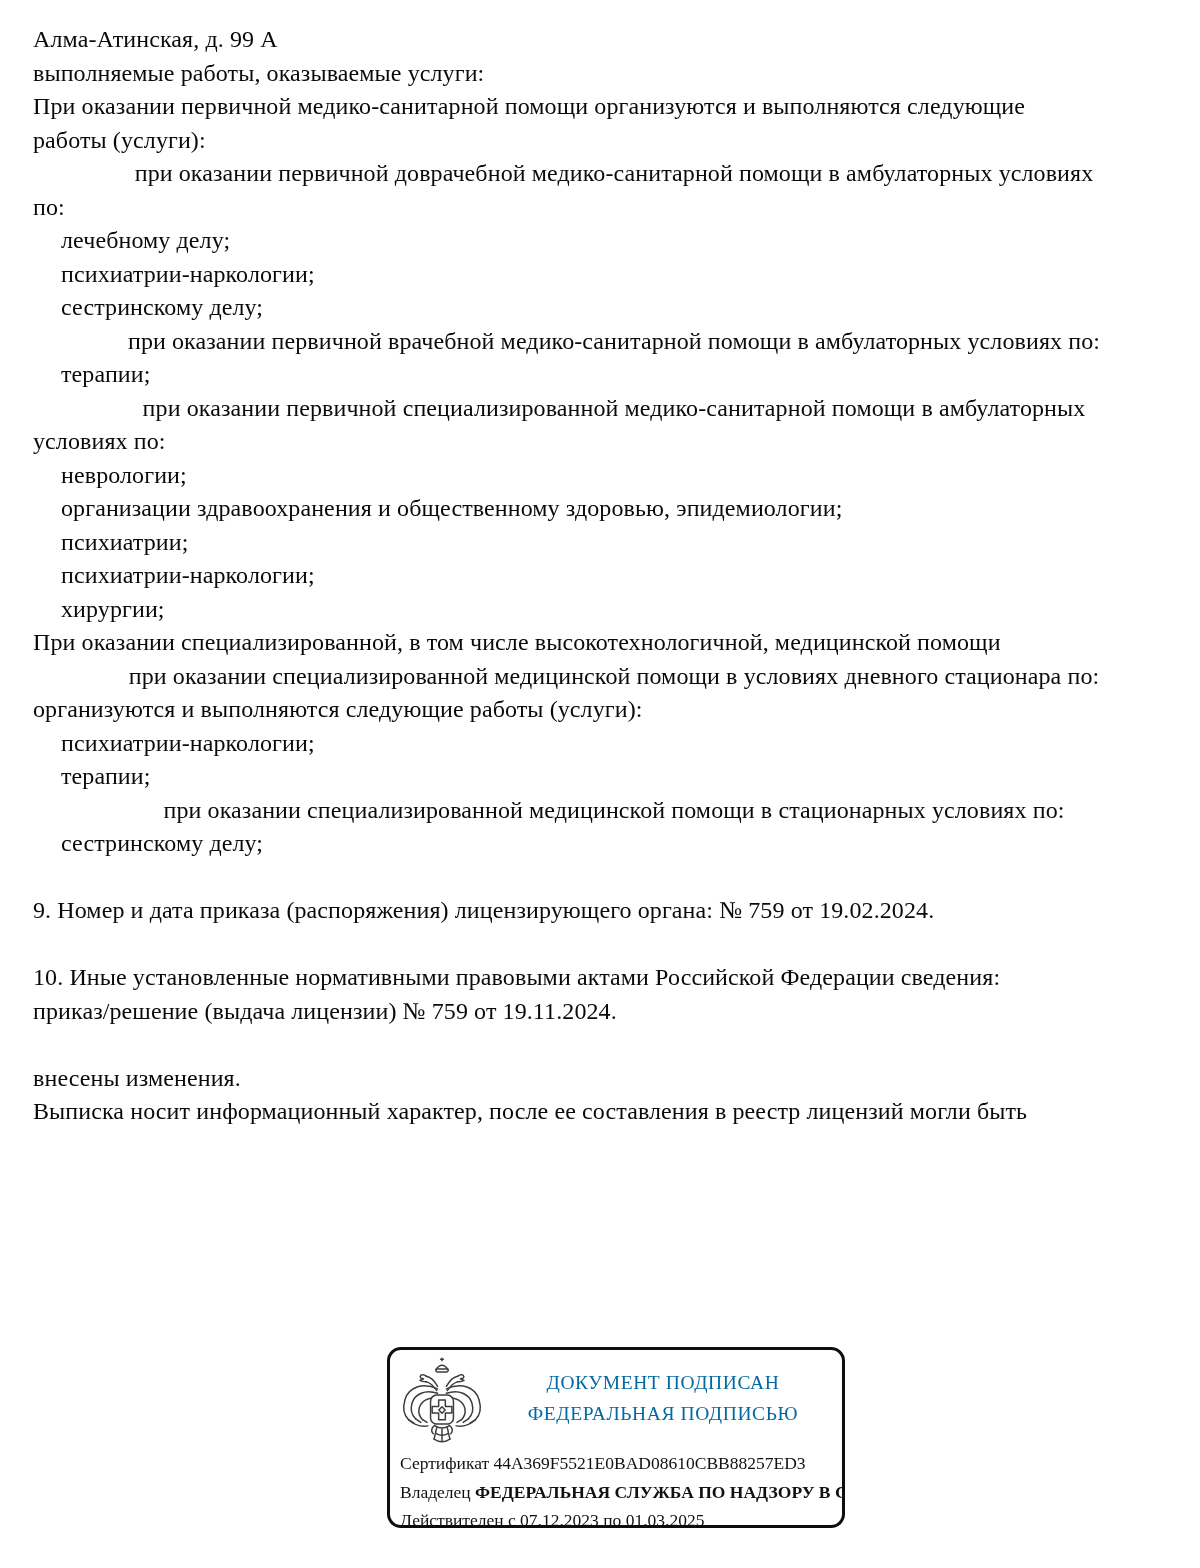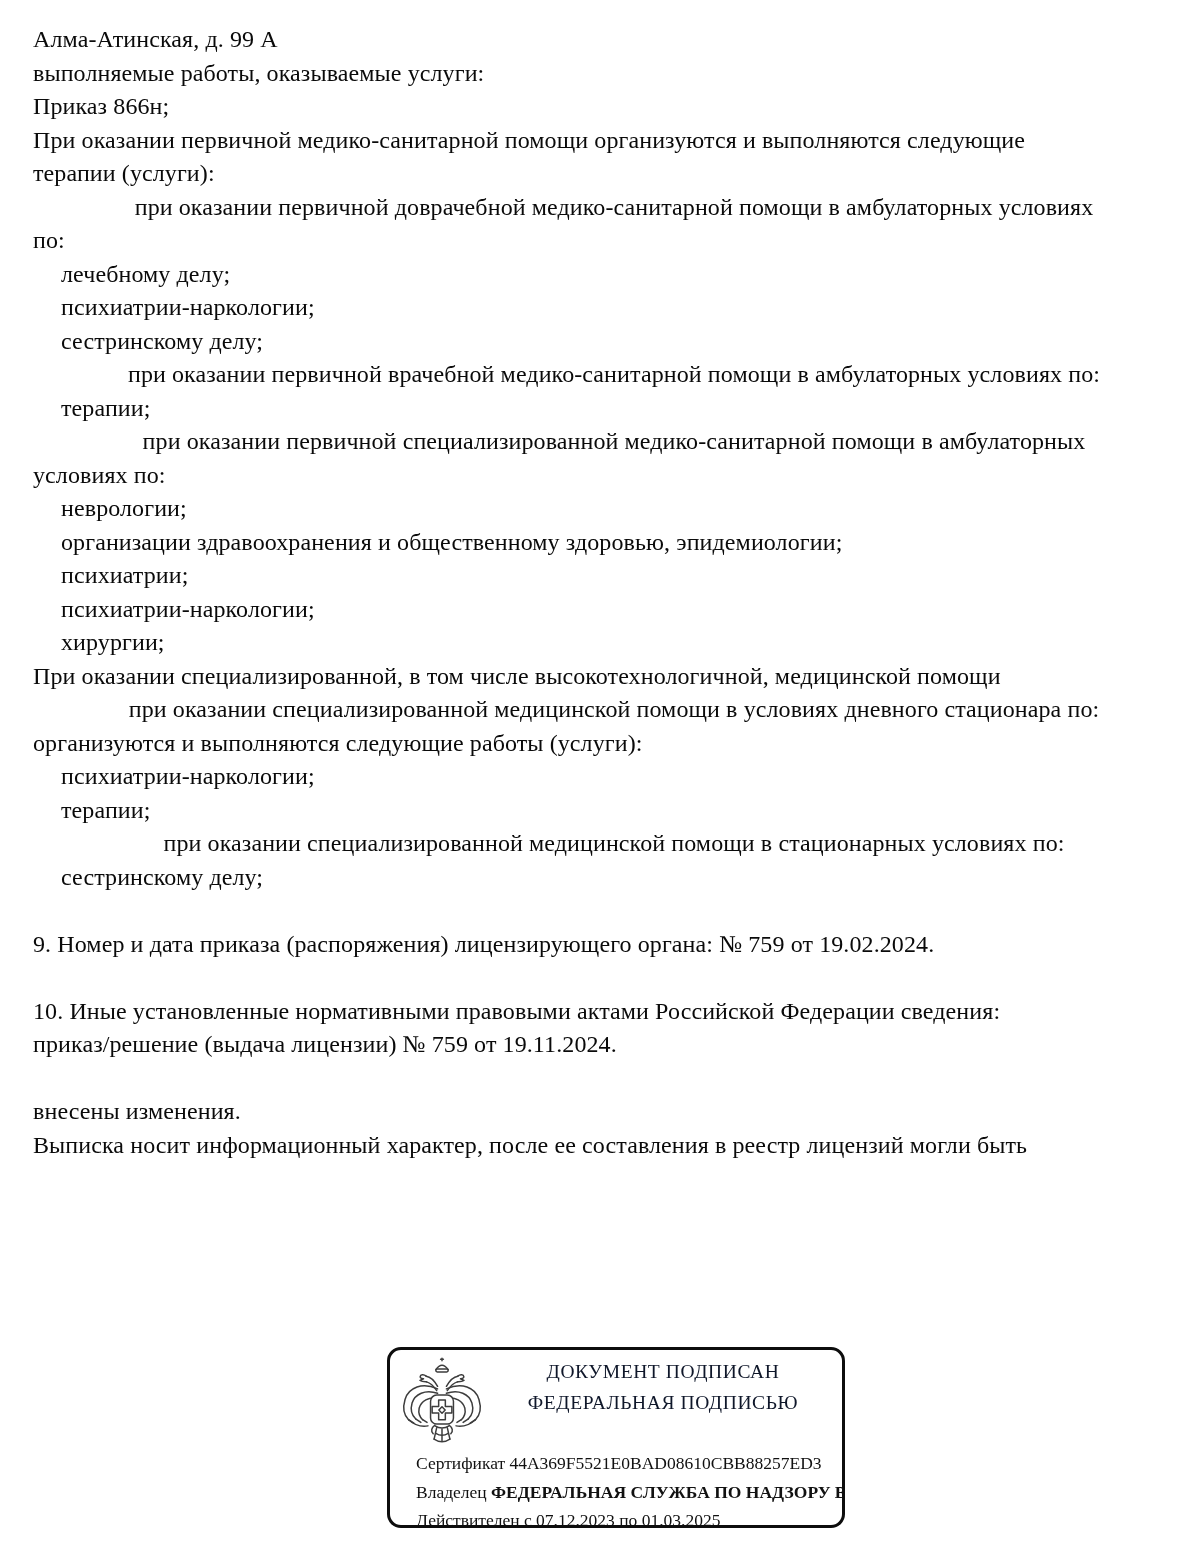--- a/index.html
+++ b/index.html
@@ -48,54 +48,53 @@
   .stamp .emblem {
     position: absolute;
     left: 8px;
     top: 7px;
     width: 88px;
     height: 92px;
   }
   .stamp-title {
     position: absolute;
     left: 100px;
-    top: 6px;
+    top: 17px;
     width: 346px;
     text-align: center;
     font-size: 19.5px;
     line-height: 31px;
     letter-spacing: 0.6px;
-    color: #0f172a;
+    color: #0369a1;
     white-space: nowrap;
   }
   .stamp-info {
     position: absolute;
-    left: 26px;
+    left: 10px;
     top: 99px;
     right: 0;
     font-size: 17.5px;
     line-height: 28.5px;
     color: #111111;
     white-space: nowrap;
   }
   .stamp-info .owner-value {
     font-weight: bold;
   }
 </style>
 </head>
 <body>
 
 <div class="page">
 
   <div id="doc-lines">
       <div class="doc-line ind-0">Алма-Атинская, д. 99 А</div>
       <div class="doc-line ind-0">выполняемые работы, оказываемые услуги:</div>
-      <div class="doc-line ind-0">Приказ 866н;</div>
       <div class="doc-line ind-0">При оказании первичной медико-санитарной помощи организуются и выполняются следующие</div>
-      <div class="doc-line ind-0">терапии (услуги):</div>
+      <div class="doc-line ind-0">работы (услуги):</div>
       <div class="doc-line ind-1">при оказании первичной доврачебной медико-санитарной помощи в амбулаторных условиях</div>
       <div class="doc-line ind-0">по:</div>
       <div class="doc-line ind-2">лечебному делу;</div>
       <div class="doc-line ind-2">психиатрии-наркологии;</div>
       <div class="doc-line ind-2">сестринскому делу;</div>
       <div class="doc-line ind-1">при оказании первичной врачебной медико-санитарной помощи в амбулаторных условиях по:</div>
       <div class="doc-line ind-2">терапии;</div>
       <div class="doc-line ind-1">при оказании первичной специализированной медико-санитарной помощи в амбулаторных</div>
       <div class="doc-line ind-0">условиях по:</div>
       <div class="doc-line ind-2">неврологии;</div>

